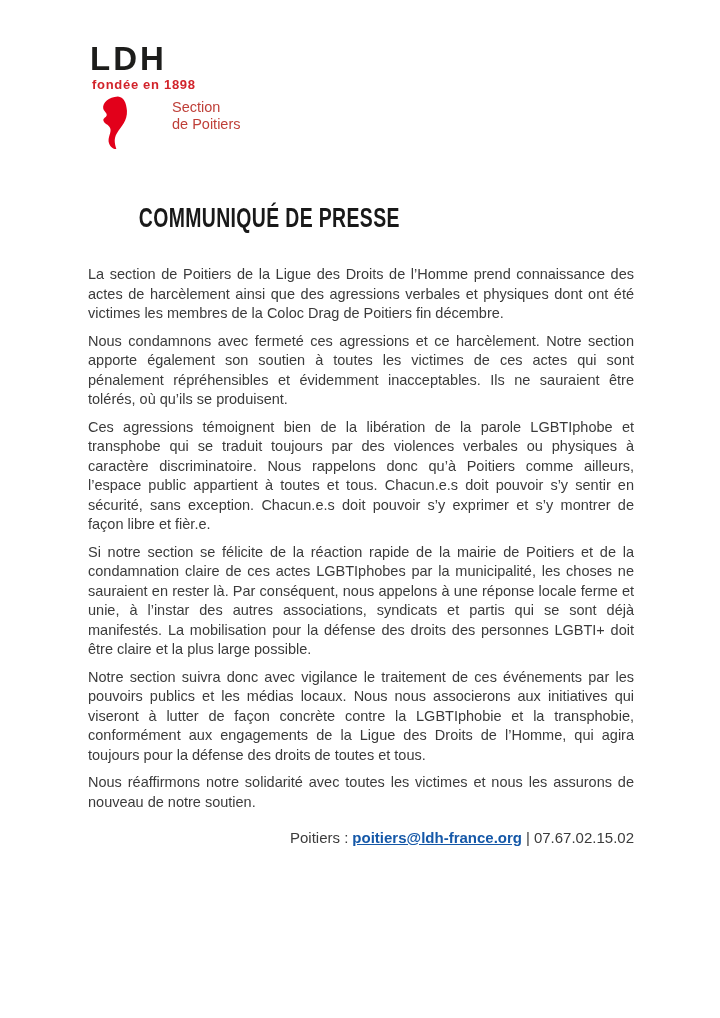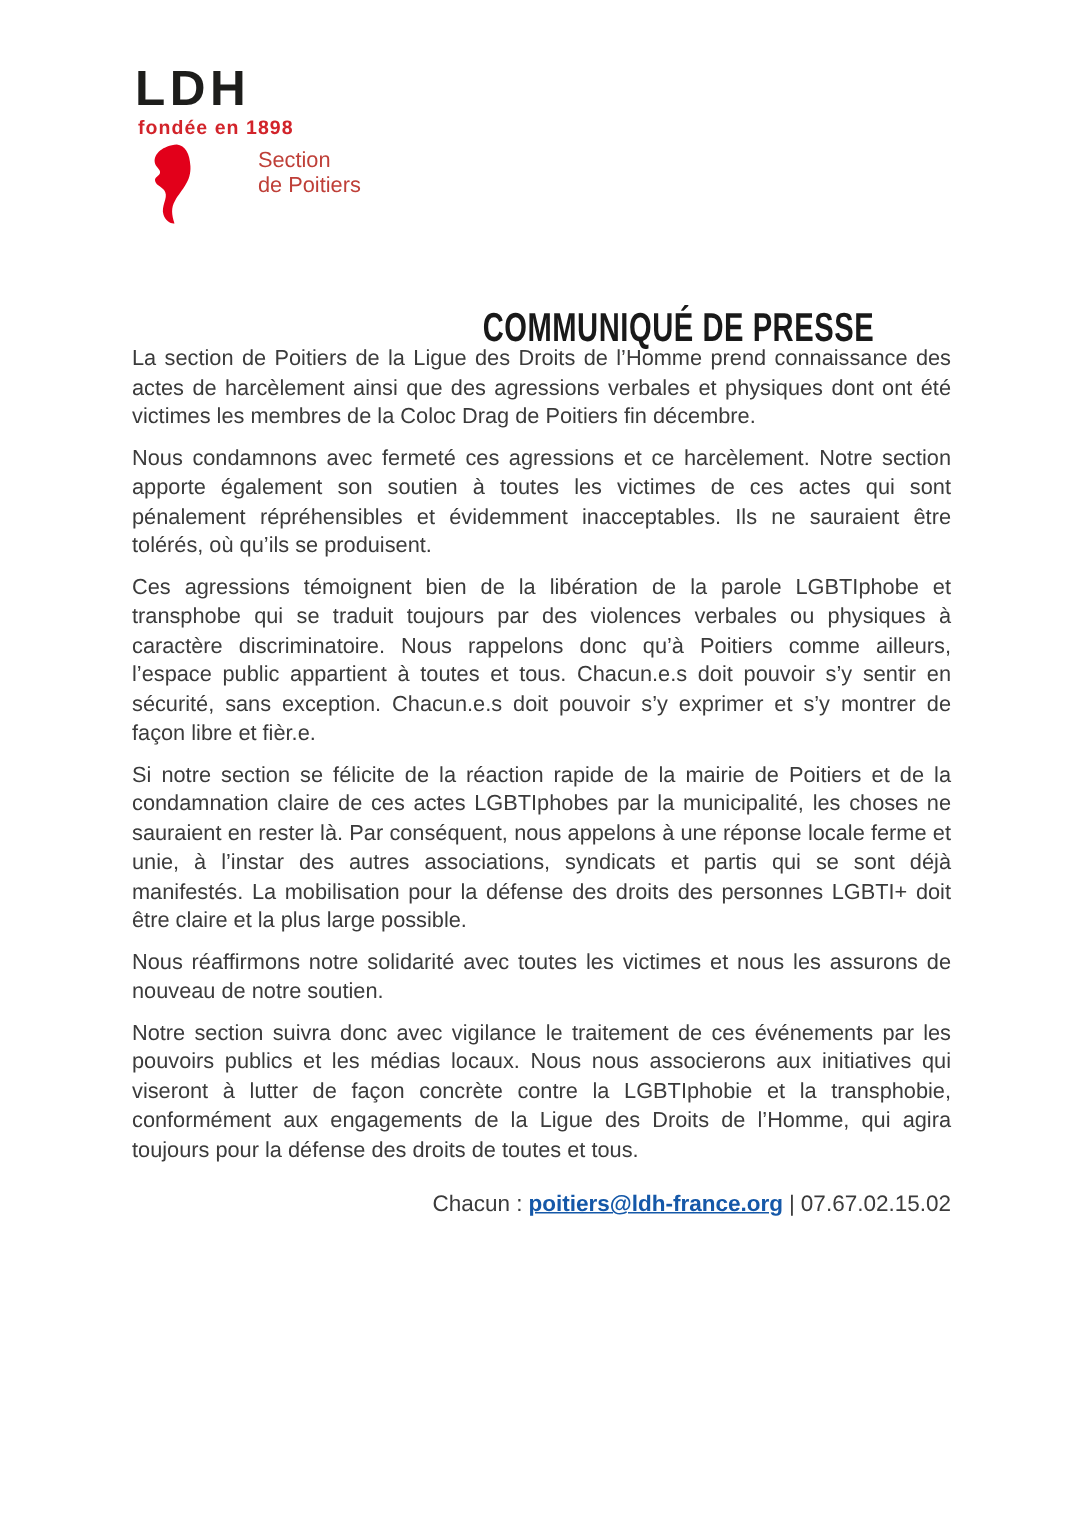--- a/index.html
+++ b/index.html
@@ -37,41 +37,42 @@
   .section-name {
     margin: 4px 0 0 9px;
     font-size: 14.5px;
     line-height: 17px;
     color: #bf3f38;
   }
 
   
   .content { padding: 203px 86px 0 88px; }
 
-  .title-wrap { margin: 0; text-align: right; line-height: 27px; height: 27px; }
+  .title-wrap { margin: 0; text-align: left; line-height: 27px; height: 27px; }
   .title {
     display: inline-block;
     font-size: 27px;
     font-weight: 700;
     letter-spacing: 0.5px;
     color: #191919;
     white-space: nowrap;
     transform: scaleX(0.72);
     transform-origin: center;
   }
 
   .dateline {
     margin-top: 28px;
     text-align: right;
     font-size: 15px;
     color: #3c3c3c;
     line-height: 17px;
   }
 
   .body-text {
+    margin-top: 35px;
     text-align: justify;
     font-size: 14.5px;
     line-height: 19.5px;
     color: #3b3b3b;
   }
   .body-text p { margin: 0 0 8px 0; }
 
   
   .signature { margin-top: 16px; text-align: right; font-size: 15px; line-height: 20px; }
   .sig-org { font-weight: 700; color: #222222; }
@@ -120,27 +121,27 @@
   <div class="content">
 
     <h1 class="title-wrap"><span class="title">COMMUNIQUÉ DE PRESSE</span></h1>
 
 
     <main class="body-text">
       <p>La section de Poitiers de la Ligue des Droits de l’Homme prend connaissance des actes de harcèlement ainsi que des agressions verbales et physiques dont ont été victimes les membres de la Coloc Drag de Poitiers fin décembre.</p>
       <p>Nous condamnons avec fermeté ces agressions et ce harcèlement. Notre section apporte également son soutien à toutes les victimes de ces actes qui sont pénalement répréhensibles et évidemment inacceptables. Ils ne sauraient être tolérés, où qu’ils se produisent.</p>
       <p>Ces agressions témoignent bien de la libération de la parole LGBTIphobe et transphobe qui se traduit toujours par des violences verbales ou physiques à caractère discriminatoire. Nous rappelons donc qu’à Poitiers comme ailleurs, l’espace public appartient à toutes et tous. Chacun.e.s doit pouvoir s’y sentir en sécurité, sans exception. Chacun.e.s doit pouvoir s’y exprimer et s’y montrer de façon libre et fièr.e.</p>
       <p>Si notre section se félicite de la réaction rapide de la mairie de Poitiers et de la condamnation claire de ces actes LGBTIphobes par la municipalité, les choses ne sauraient en rester là. Par conséquent, nous appelons à une réponse locale ferme et unie, à l’instar des autres associations, syndicats et partis qui se sont déjà manifestés. La mobilisation pour la défense des droits des personnes LGBTI+ doit être claire et la plus large possible.</p>
+      <p>Notre section suivra donc avec vigilance le traitement de ces événements par les pouvoirs publics et les médias locaux. Nous nous associerons aux initiatives qui viseront à lutter de façon concrète contre la LGBTIphobie et la transphobie, conformément aux engagements de la Ligue des Droits de l’Homme, qui agira toujours pour la défense des droits de toutes et tous.</p>
       <p>Nous réaffirmons notre solidarité avec toutes les victimes et nous les assurons de nouveau de notre soutien.</p>
-      <p>Notre section suivra donc avec vigilance le traitement de ces événements par les pouvoirs publics et les médias locaux. Nous nous associerons aux initiatives qui viseront à lutter de façon concrète contre la LGBTIphobie et la transphobie, conformément aux engagements de la Ligue des Droits de l’Homme, qui agira toujours pour la défense des droits de toutes et tous.</p>
     </main>
 
     <div class="signature">
       <div class="sig-contact">
-        <span>Chacun :</span><a href="#" class="email">poitiers@ldh-france.org</a><span>|</span><span>07.67.02.15.02</span>
+        <span>Poitiers :</span><a href="#" class="email">poitiers@ldh-france.org</a><span>|</span><span>07.67.02.15.02</span>
       </div>
     </div>
 
   </div>
 
   <footer class="page-number">1/1</footer>
 
 </div>
 
 </body></html>

